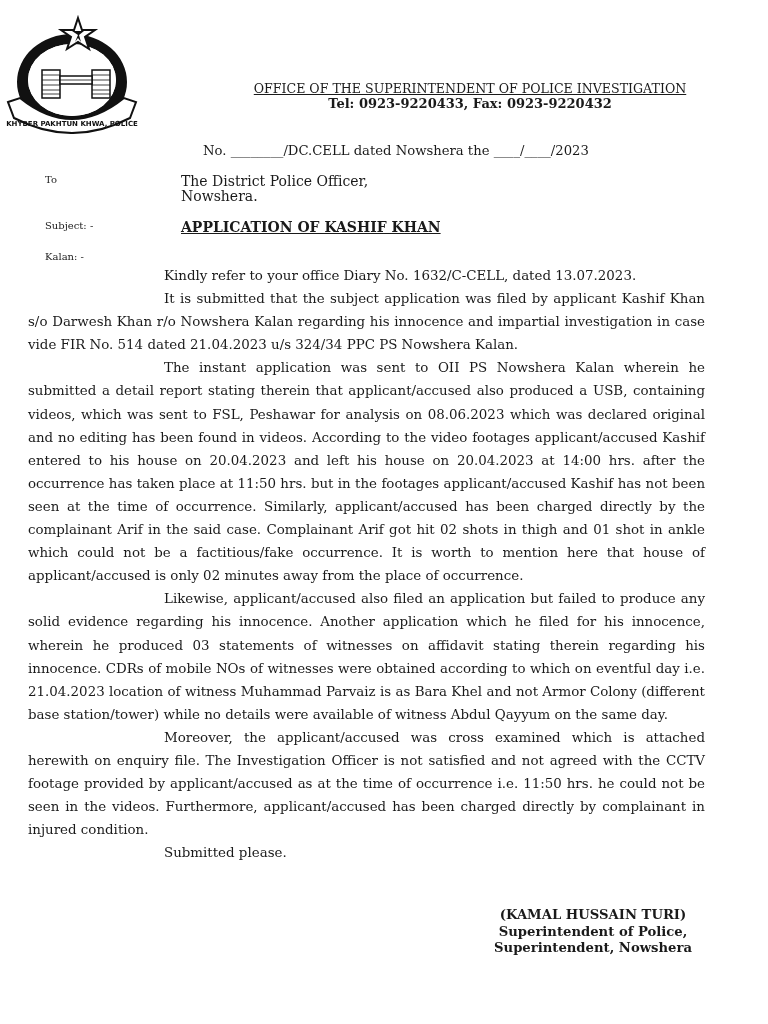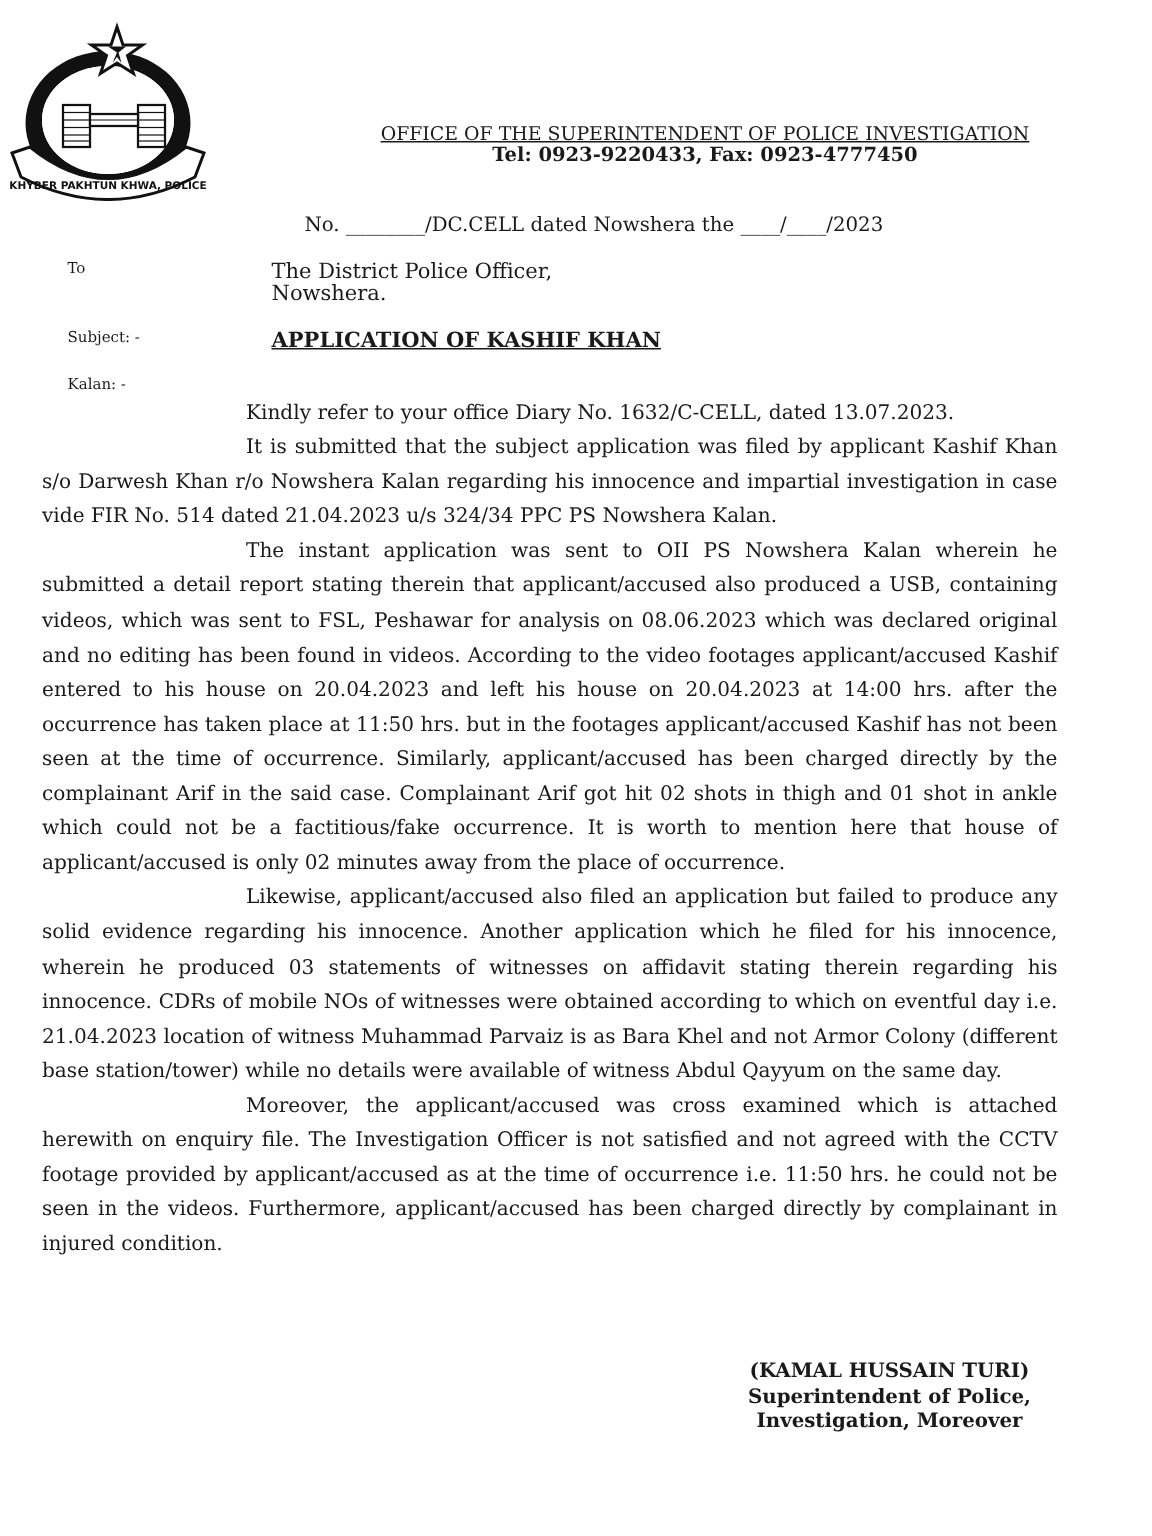--- a/index.html
+++ b/index.html
@@ -48,21 +48,21 @@
       <line x1="58" y1="66" x2="90" y2="66"></line>
     </g>
 
     <path d="M6 88 L18 84 Q70 126 122 84 L134 88 L128 104 Q70 134 12 104 Z" fill="#fff" stroke="#111" stroke-width="2"></path>
     <text x="70" y="112" text-anchor="middle" font-family="DejaVu Sans, sans-serif" font-size="7" font-weight="bold" fill="#111">KHYBER PAKHTUN KHWA, POLICE</text>
   </svg>
 </div>
 
 <div class="abs hdr" style="top:81px;">
   <div class="ul">OFFICE OF THE SUPERINTENDENT OF POLICE INVESTIGATION</div>
-  <div class="b">Tel: 0923-9220433, Fax: 0923-4777450</div>
+  <div class="b">Tel: 0923-9220433, Fax: 0923-9220432</div>
 </div>
 
 <div class="abs refno">No. ________/DC.CELL dated Nowshera the ____/____/2023</div>
 
 <div class="abs lbl" style="top:174px;">To</div>
 <div class="abs val" style="top:174px;">
   <div>The District Police Officer,</div>
   <div>Nowshera.</div>
 </div>
 
@@ -70,19 +70,20 @@
 <div class="abs val subj" style="top:220px;">APPLICATION OF KASHIF KHAN</div>
 
 <div class="abs lbl" style="top:251px;">Kalan: -</div>
 
 <div class="abs body">
   <p>Kindly refer to your office Diary No. 1632/C-CELL, dated 13.07.2023.</p>
   <p>It is submitted that the subject application was filed by applicant Kashif Khan s/o Darwesh Khan r/o Nowshera Kalan regarding his innocence and impartial investigation in case vide FIR No. 514 dated 21.04.2023 u/s 324/34 PPC PS Nowshera Kalan.</p>
   <p>The instant application was sent to OII PS Nowshera Kalan wherein he submitted a detail report stating therein that applicant/accused also produced a USB, containing videos, which was sent to FSL, Peshawar for analysis on 08.06.2023 which was declared original and no editing has been found in videos. According to the video footages applicant/accused Kashif entered to his house on 20.04.2023 and left his house on 20.04.2023 at 14:00 hrs. after the occurrence has taken place at 11:50 hrs. but in the footages applicant/accused Kashif has not been seen at the time of occurrence. Similarly, applicant/accused has been charged directly by the complainant Arif in the said case. Complainant Arif got hit 02 shots in thigh and 01 shot in ankle which could not be a factitious/fake occurrence. It is worth to mention here that house of applicant/accused is only 02 minutes away from the place of occurrence.</p>
   <p>Likewise, applicant/accused also filed an application but failed to produce any solid evidence regarding his innocence. Another application which he filed for his innocence, wherein he produced 03 statements of witnesses on affidavit stating therein regarding his innocence. CDRs of mobile NOs of witnesses were obtained according to which on eventful day i.e. 21.04.2023 location of witness Muhammad Parvaiz is as Bara Khel and not Armor Colony (different base station/tower) while no details were available of witness Abdul Qayyum on the same day.</p>
   <p>Moreover, the applicant/accused was cross examined which is attached herewith on enquiry file. The Investigation Officer is not satisfied and not agreed with the CCTV footage provided by applicant/accused as at the time of occurrence i.e. 11:50 hrs. he could not be seen in the videos. Furthermore, applicant/accused has been charged directly by complainant in injured condition.</p>
+  <p>Submitted please.</p>
 </div>
 
 <div class="abs sig">
   <div>(KAMAL HUSSAIN TURI)</div>
   <div>Superintendent of Police,</div>
-  <div>Investigation, Moreover</div>
+  <div>Superintendent, Nowshera</div>
 </div>
 
 </body></html>

